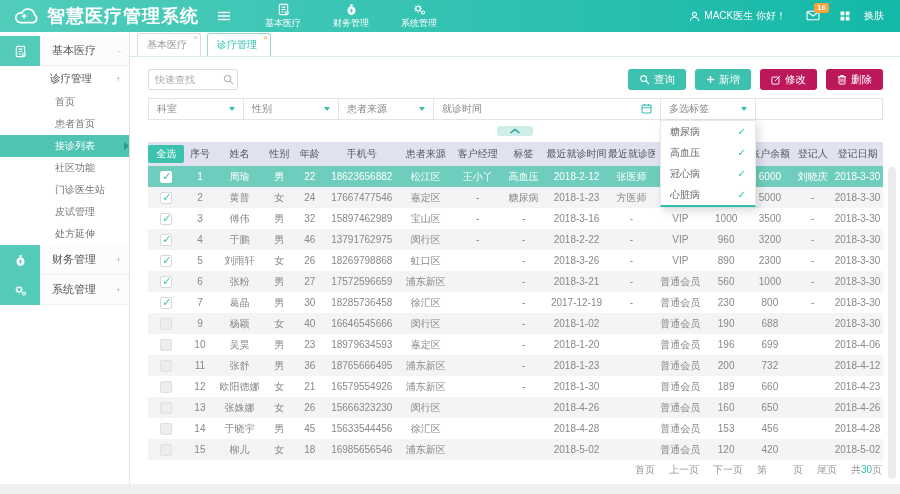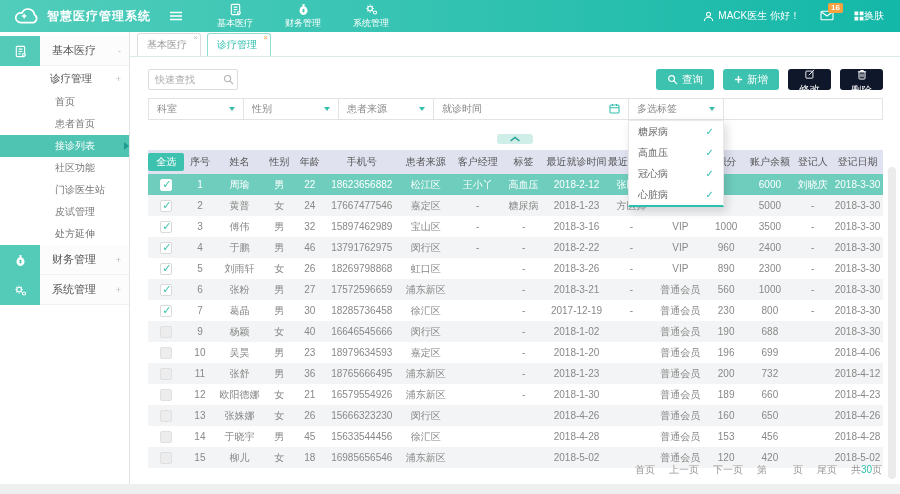--- a/index.html
+++ b/index.html
@@ -3,29 +3,29 @@
 <meta charset="utf-8">
 <style>
   * { box-sizing: border-box; margin:0; padding:0; }
   html,body { width:900px; height:494px; overflow:hidden; }
   body { font-family:"Liberation Sans","DejaVu Sans",sans-serif; background:#eef0f0; position:relative; font-size:10px; color:#888; }
   .icn { display:inline-flex; align-items:center; justify-content:center; line-height:0; }
 
   
   .topbar { height:32px; background:linear-gradient(90deg,#52cdbb,#14b8a8); display:flex; align-items:center; color:#fff; position:relative; z-index:20; }
   .brand { display:flex; align-items:center; gap:5px; padding-left:12px; }
-  .brand-title { font-size:12px; font-weight:bold; letter-spacing:1px; }
+  .brand-title { font-size:18px; font-weight:bold; letter-spacing:1px; }
   .hamburger { margin-left:18px; cursor:pointer; }
   .topnav { display:flex; gap:32px; margin-left:34px; }
   .topnav-item { display:flex; flex-direction:column; align-items:center; gap:1px; font-size:9px; cursor:pointer; }
   .topbar-right { margin-left:auto; display:flex; align-items:center; gap:20px; padding-right:16px; font-size:10px; }
   .user { display:flex; align-items:center; gap:4px; }
   .mail { position:relative;font-weight:bold; }
   .badge { position:absolute; top:-7px; left:8px; background:#f8a13f; color:#fff; font-size:8px; line-height:10px; padding:0 3px; border-radius:2px; }
-  .skin { display:flex; align-items:center; gap:0; }
+  .skin { display:flex; align-items:center; gap:14px; }
 
   
   .tabstrip { position:absolute; left:130px; right:0; top:32px; height:25px; background:#fff; border-bottom:1px solid #d8ebe7; display:flex; align-items:flex-end; padding-left:7px; gap:6px; z-index:6; }
   .tab { position:relative; font-size:10px; color:#999; border:1px solid #ddd; border-bottom:none; background:#fff; padding:4px 13px 4px 9px; border-radius:3px 3px 0 0; cursor:pointer; }
   .tab.active { color:#2fbfae; border-color:#8fdcd0; }
   .tab-close { position:absolute; top:-1px; right:2px; font-size:8px; color:#c2c2c2; }
   .tab.active .tab-close { color:#f8a13f; }
 
   
   .sidebar { position:absolute; left:0; top:32px; bottom:10px; width:130px; background:#fff; border-right:1px solid #e3e3e3; padding-top:4px; z-index:5; }
@@ -40,27 +40,27 @@
 
   
   .content { position:absolute; left:130px; top:57px; right:0; bottom:10px; background:#fff; z-index:1; }
   .search-row { display:flex; align-items:center; margin:12px 17px 0 18px; }
   .input-wrap { position:relative; }
   .quick-input { width:90px; height:21px; border:1px solid #ddd; border-radius:2px; font-size:10px; padding:0 20px 0 6px; color:#666; outline:none; font-family:inherit; }
   .quick-input::placeholder { color:#aaa; }
   .input-wrap .icn { position:absolute; right:4px; top:5px; }
   .btn-group { margin-left:auto; display:flex; }
   .btn { height:21px; border:none; border-radius:3px; background:#3cc2ae; color:#fff; font-size:10.5px; display:inline-flex; align-items:center; gap:4px; padding:0 11px; margin-left:9px; cursor:pointer; font-family:inherit; }
-  .btn.disabled { background:#0f172a; cursor:default;flex-direction:column; }
-
-  .filter-row { display:flex; margin:8px 17px 14px 18px; height:22px; }
+  .btn.disabled { background:#be185d; cursor:default; }
+
+  .filter-row { display:flex; margin:8px 17px 6px 18px; height:22px; }
   .select { position:relative; border:1px solid #e3e3e3; background:#fff; display:flex; align-items:center; font-size:10px; color:#888; padding:0 8px; cursor:pointer; }
   .select + .select, .select + .filter-rest { margin-left:-1px; }
   .select.w1 { width:96px; }
-  .select.w2 { width:196px; }
+  .select.w2 { width:228px; }
   .caret-down { margin-left:auto; width:0; height:0; border-left:3.5px solid transparent; border-right:3.5px solid transparent; border-top:4px solid #35c0ae; }
   .filter-rest { flex:1; border:1px solid #e3e3e3; background:#fff; }
 
   .collapse-btn { width:36px; height:10px; background:#cfeee8; border-radius:3px; margin:3px auto 0; display:flex; align-items:center; justify-content:center; cursor:pointer; }
 
   
   .tag-dropdown { position:absolute; top:21px; left:-1px; right:-1px; background:#fff; border:1px solid #e9e9e9; border-bottom:2px solid #2fbfae; box-shadow:3px 4px 9px rgba(0,0,0,.14); z-index:15; }
   .tag-option { height:21px; display:flex; align-items:center; padding:0 9px; font-size:10px; color:#666; cursor:pointer; }
   .tag-option .check { margin-left:auto; color:#2fbfae; font-style:normal; font-size:10px; }
 
@@ -458,21 +458,21 @@
             <td>男</td>
             <td>46</td>
             <td>13791762975</td>
             <td>闵行区</td>
             <td>-</td>
             <td>-</td>
             <td>2018-2-22</td>
             <td>-</td>
             <td>VIP</td>
             <td>960</td>
-            <td>2400</td>
+            <td>3200</td>
             <td>-</td>
             <td>2018-3-30</td>
           </tr>
           <tr>
             <td><span class="cb checked"><i>✓</i></span></td>
             <td>5</td>
             <td>刘雨轩</td>
             <td>女</td>
             <td>26</td>
             <td>18269798868</td>

